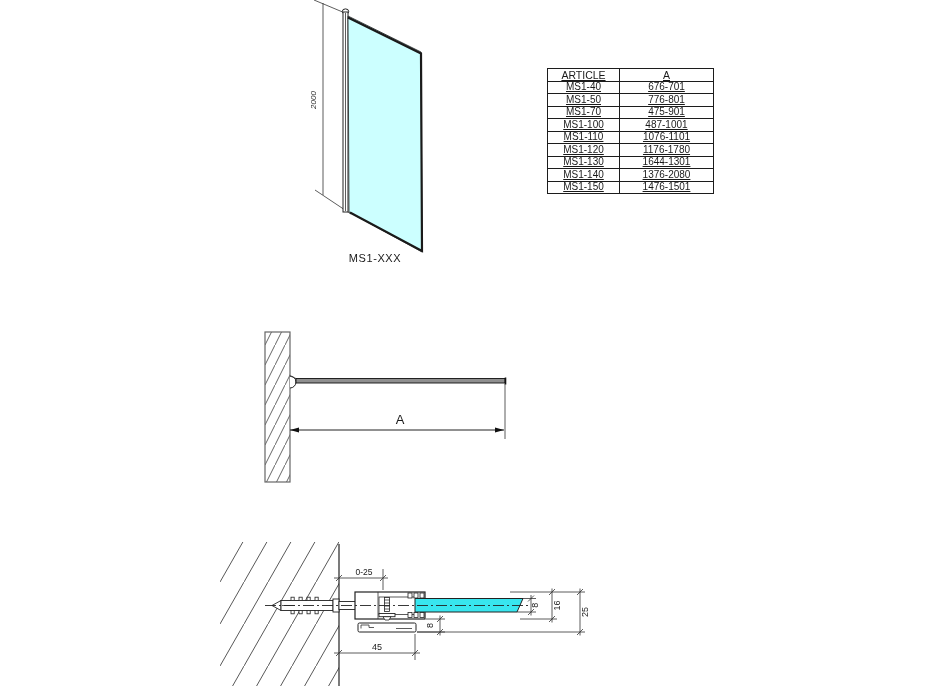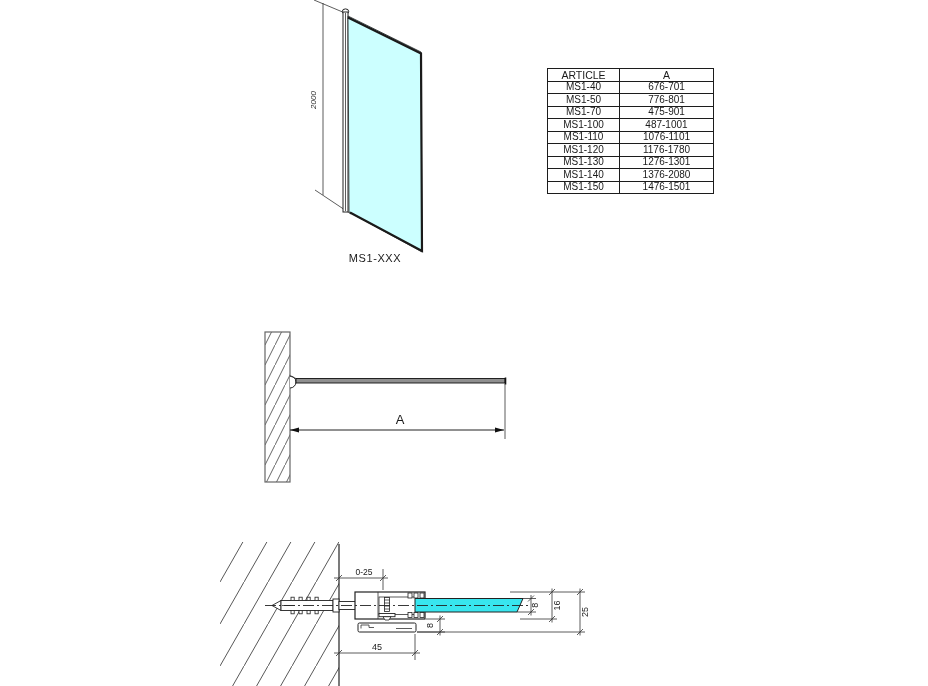--- a/index.html
+++ b/index.html
@@ -12,20 +12,21 @@
   .spec-table{
     border-collapse:collapse;
     font-size:10px;line-height:1;color:#1a1a1a;
     table-layout:fixed;
   }
   .spec-table th,.spec-table td{
     border:1px solid #1c1c1c;
     text-align:center;vertical-align:middle;
     height:11.5px;padding:0 2px;
     font-weight:normal;
+    text-decoration:underline;
   }
   .spec-table th{font-size:10.5px;}
   .col-article{width:72px;}
   .col-a{width:94px;}
   svg text{font-family:"Liberation Sans", sans-serif;fill:#1a1a1a;}
   .dim-text{font-size:9px;}
   .dim-text-sm{font-size:8.5px;}
   .label-text{font-size:11px;letter-spacing:0.6px;}
   .dim-a-text{font-size:13px;}
   .h2000{font-size:8px;font-style:italic;fill:#333;}
@@ -89,21 +90,21 @@
     <tr>
       <td>MS1-110</td>
       <td>1076-1101</td>
       </tr>
     <tr>
       <td>MS1-120</td>
       <td>1176-1780</td>
       </tr>
     <tr>
       <td>MS1-130</td>
-      <td>1276-1301</td>
+      <td>1644-1301</td>
       </tr>
     <tr>
       <td>MS1-140</td>
       <td>1376-2080</td>
       </tr>
     <tr>
       <td>MS1-150</td>
       <td>1476-1501</td>
       </tr>
   </tbody>

